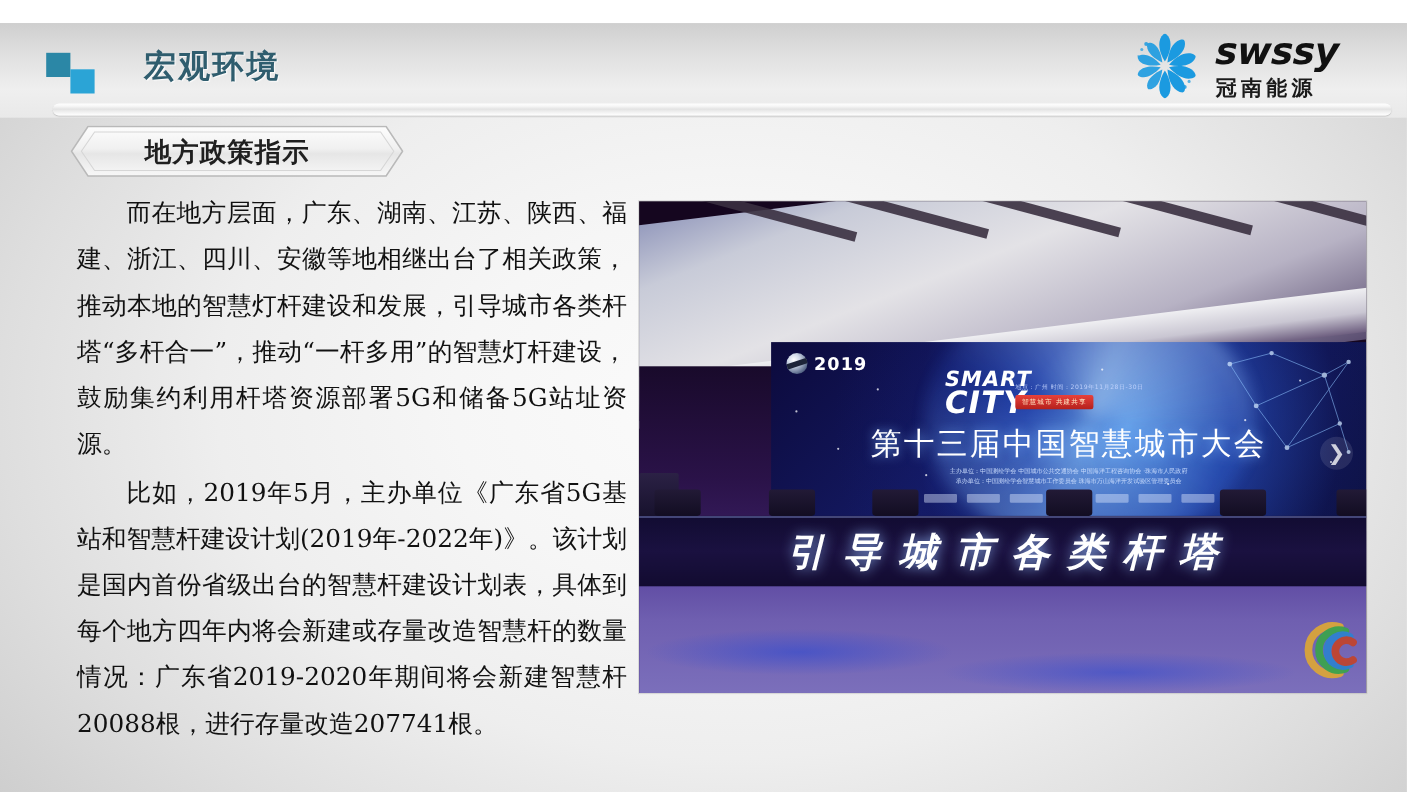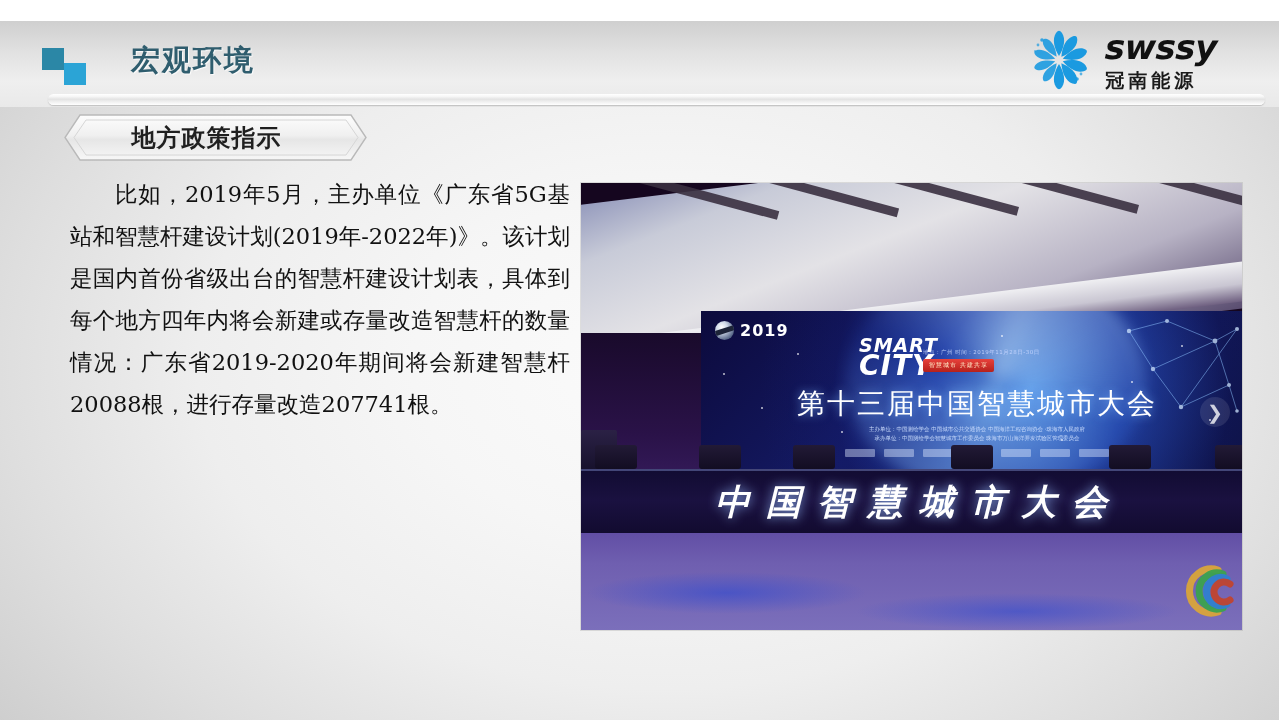--- a/index.html
+++ b/index.html
@@ -203,21 +203,20 @@
 
   
   .led {
     position: absolute;
     left: 120px; top: 128px;
     width: 541px; height: 160px;
     background:
       radial-gradient(circle at 60% 48%, rgba(120,190,255,0.85) 0%, rgba(45,95,220,0.55) 28%, rgba(20,30,120,0.2) 58%, rgba(8,6,45,0) 80%),
       linear-gradient(135deg, #0c0a3c 0%, #141a63 40%, #0d1140 100%);
     overflow: hidden;
-    padding-left: 11px;
   }
   .led-swirl {
     position: absolute;
     left: 48%; top: 44%;
     width: 300px; height: 230px;
     margin-left: -120px; margin-top: -115px;
     border-radius: 50%;
     background:
       conic-gradient(from 20deg,
         rgba(200,230,255,0.55), rgba(60,120,240,0.22),
@@ -487,20 +486,21 @@
           <stop offset="100%" stop-color="#f7f7f7"></stop>
         </linearGradient>
       </defs>
       <path d="M16,1 L287,1 L302,23.5 L287,46 L16,46 L1,23.5 Z" fill="url(#chipg)" stroke="#b9b9b9" stroke-width="1.4"></path>
       <path d="M22,6 L282,6 L294,23.5 L282,41 L22,41 L10,23.5 Z" fill="none" stroke="#d6d6d6" stroke-width="1"></path>
     </svg>
     <div id="sub-banner-label">地方政策指示</div>
   </div>
 
   <div id="body-text">
+    <p class="para">而在地方层面，广东、湖南、江苏、陕西、福建、浙江、四川、安徽等地相继出台了相关政策，推动本地的智慧灯杆建设和发展，引导城市各类杆塔“多杆合一”，推动“一杆多用”的智慧灯杆建设，鼓励集约利用杆塔资源部署5G和储备5G站址资源。</p>
     <p class="para">比如，2019年5月，主办单位《广东省5G基站和智慧杆建设计划(2019年-2022年)》。该计划是国内首份省级出台的智慧杆建设计划表，具体到每个地方四年内将会新建或存量改造智慧杆的数量情况：广东省2019-2020年期间将会新建智慧杆20088根，进行存量改造207741根。</p>
   </div>
 
   <div id="photo">
 
     <div class="ceiling"></div>
     <div class="ceiling-beam" style="left:30px;  top:6px;  width:170px;"></div>
     <div class="ceiling-beam" style="left:140px; top:2px;  width:180px;"></div>
     <div class="ceiling-beam" style="left:255px; top:0px;  width:185px;"></div>
     <div class="ceiling-beam" style="left:375px; top:-2px; width:185px;"></div>
@@ -577,21 +577,21 @@
 
     <div class="podium"></div>
     <div class="monitor" style="left:14px;"></div>
     <div class="monitor" style="left:118px;"></div>
     <div class="monitor" style="left:212px;"></div>
     <div class="monitor" style="left:370px;"></div>
     <div class="monitor" style="left:528px;"></div>
     <div class="monitor" style="left:634px;"></div>
 
     <div class="stage-band">
-      <div class="stage-band-text">中国智慧城市大会</div>
+      <div class="stage-band-text">引导城市各类杆塔</div>
     </div>
 
     <svg class="rings" viewBox="0 0 62 62">
       <g fill="none" stroke-width="7" stroke-linecap="round">
         <path d="M44,10 A22,22 0 1,0 44,52" stroke="#d9a43a" opacity="0.95"></path>
         <path d="M49,14 A18,18 0 1,0 49,48" stroke="#3ba24e" opacity="0.95"></path>
         <path d="M53,19 A14,14 0 1,0 53,44" stroke="#2f7fd0" opacity="0.95"></path>
         <path d="M56,24 A10,10 0 1,0 56,40" stroke="#c0442f" opacity="0.95"></path>
       </g>
     </svg>

